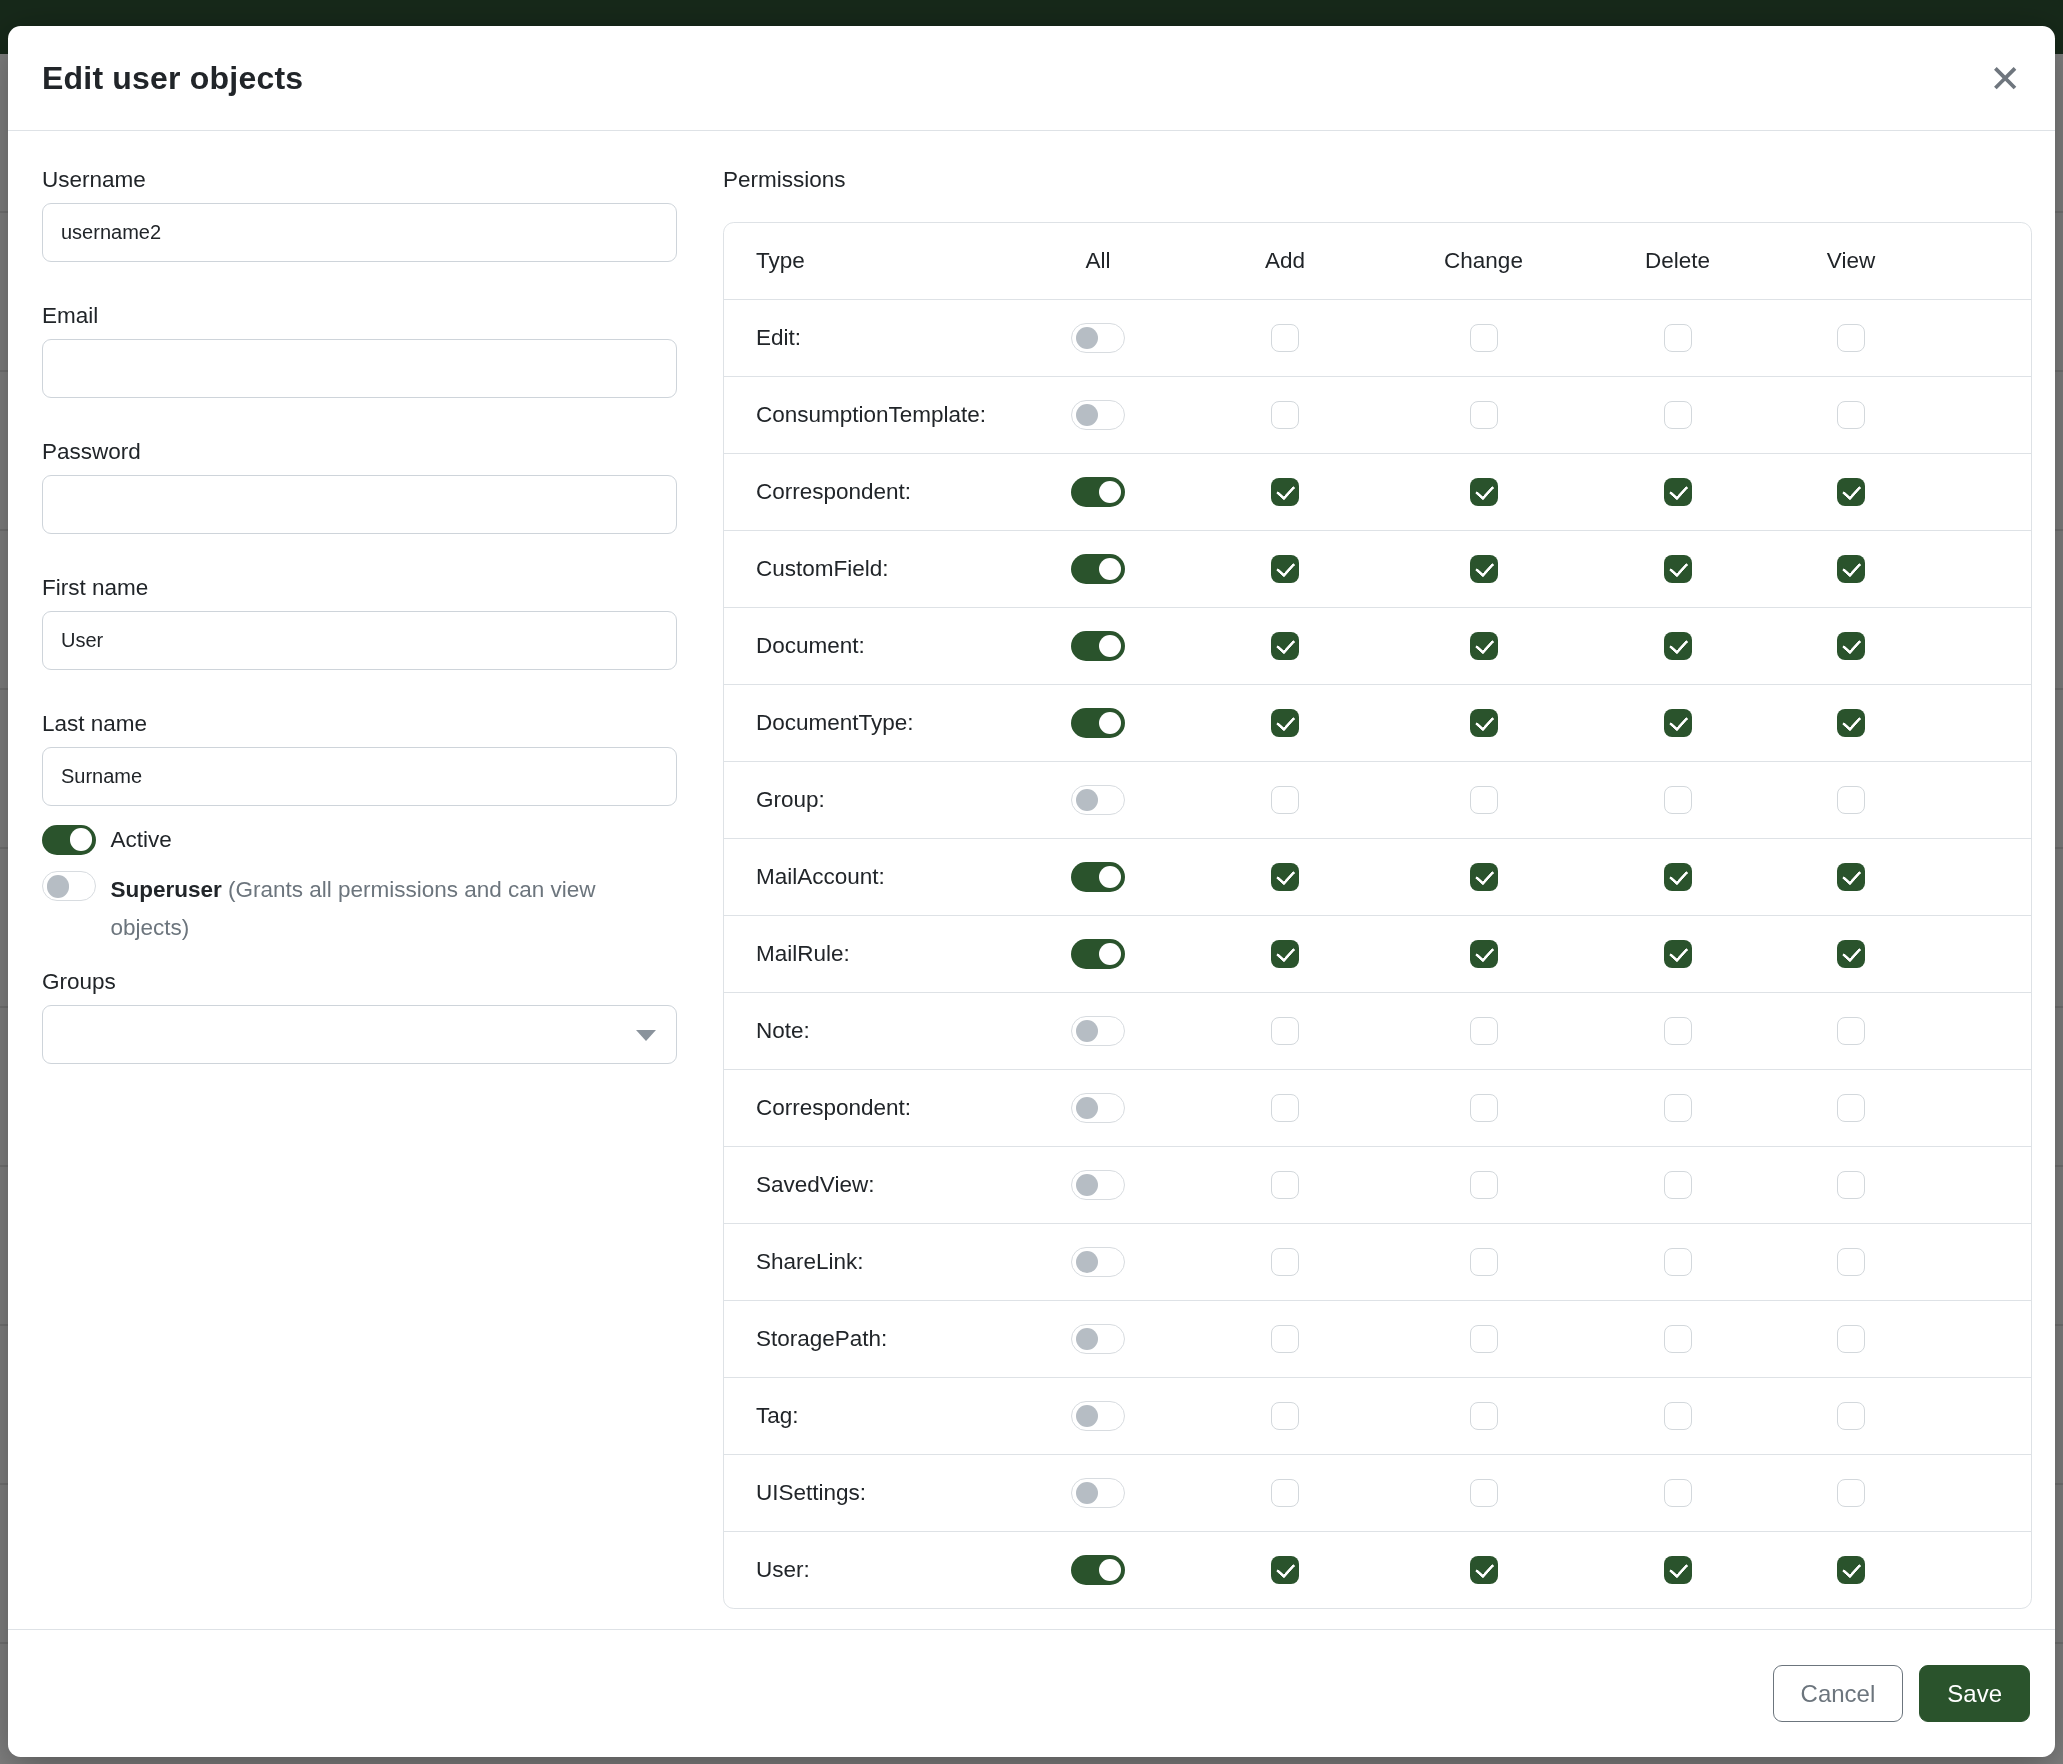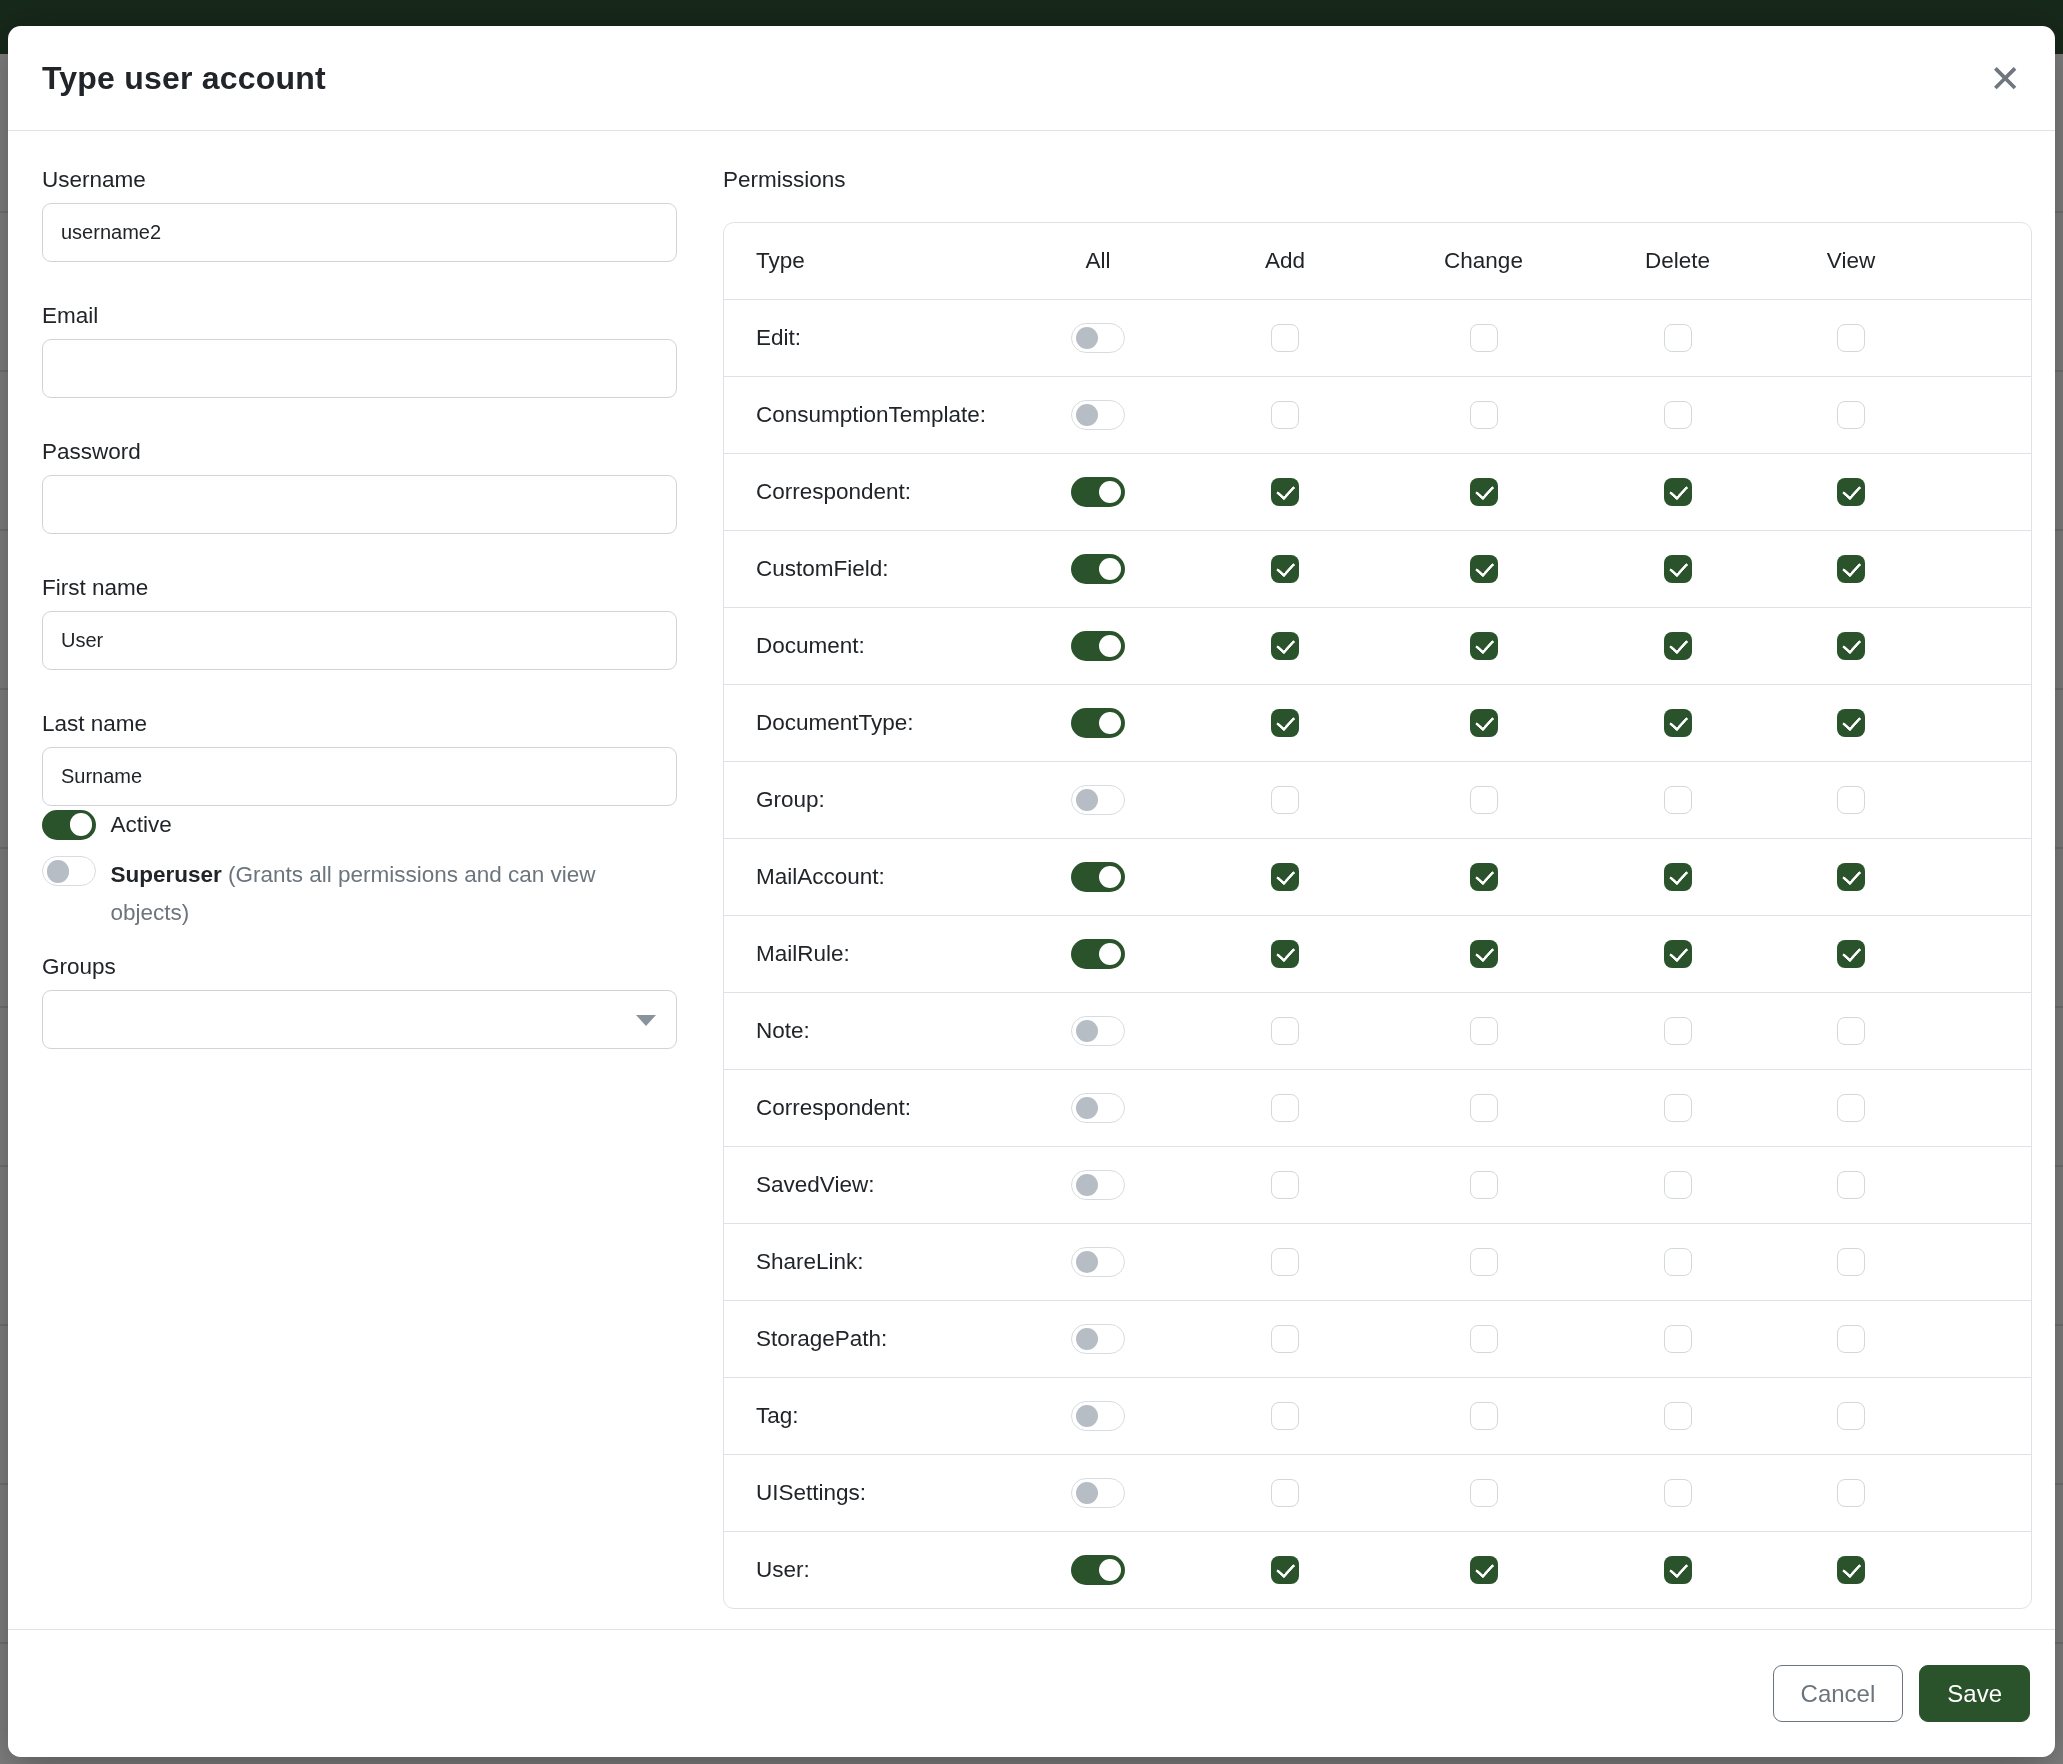--- a/index.html
+++ b/index.html
@@ -43,21 +43,21 @@
   }
 
   
   .switch { width:54px; height:30px; border-radius:15.3px; position:relative; display:inline-block; flex:none; cursor:pointer; }
   .switch.on { background:var(--green); }
   .switch.on::after { content:""; position:absolute; right:3.6px; top:3.6px; width:22.5px; height:22.5px; border-radius:50%; background:#fff; }
   .switch.off { background:#fff; border:0.9px solid #d8dce0; }
   .switch.off::after { content:""; position:absolute; left:3.6px; top:2.7px; width:22.5px; height:22.5px; border-radius:50%; background:#b6bdc4; }
 
   .check-row { display:flex; align-items:flex-start; }
-  .check-row.active-row { margin-top:0; margin-bottom:12.6px; align-items:center; }
+  .check-row.active-row { margin-top:15px; margin-bottom:12.6px; align-items:center; }
   .check-row.superuser-row { margin-bottom:21.6px; }
   .check-text { margin-left:14.4px; font-size:22.5px; line-height:1.68; max-width:524px; }
   .check-label { color:var(--text); }
   .check-label.semibold { font-weight:600; }
   .check-hint { color:var(--muted); }
 
   .select-box { position:relative; width:635px; height:59px; border:0.9px solid #ced4da; border-radius:9px; background:#fff; cursor:pointer; }
   .select-caret { position:absolute; right:20px; top:50%; margin-top:-4.5px; width:0; height:0;
     border-left:10px solid transparent; border-right:10px solid transparent; border-top:11.7px solid #8a939c; }
 
@@ -81,21 +81,21 @@
   .btn { height:57px; border-radius:9px; font-size:24px; padding:0 27px; cursor:pointer; font-family:"Liberation Sans","DejaVu Sans",sans-serif; }
   .btn-cancel { background:#fff; color:var(--muted); border:0.9px solid #6c757d; }
   .btn-save { background:var(--green); color:#fff; border:0.9px solid var(--green); }
 </style>
 </head>
 <body>
 
 <div class="modal">
 
   <div class="modal-header">
-    <h1 class="modal-title">Type user account</h1>
+    <h1 class="modal-title">Edit user objects</h1>
     <button class="close-btn">✕</button>
   </div>
 
   <div class="modal-body">
 
     <div class="col-left">
 
       <div class="field">
         <label class="field-label">Username</label>
         <input class="text-input" type="text" value="username2" style="">

